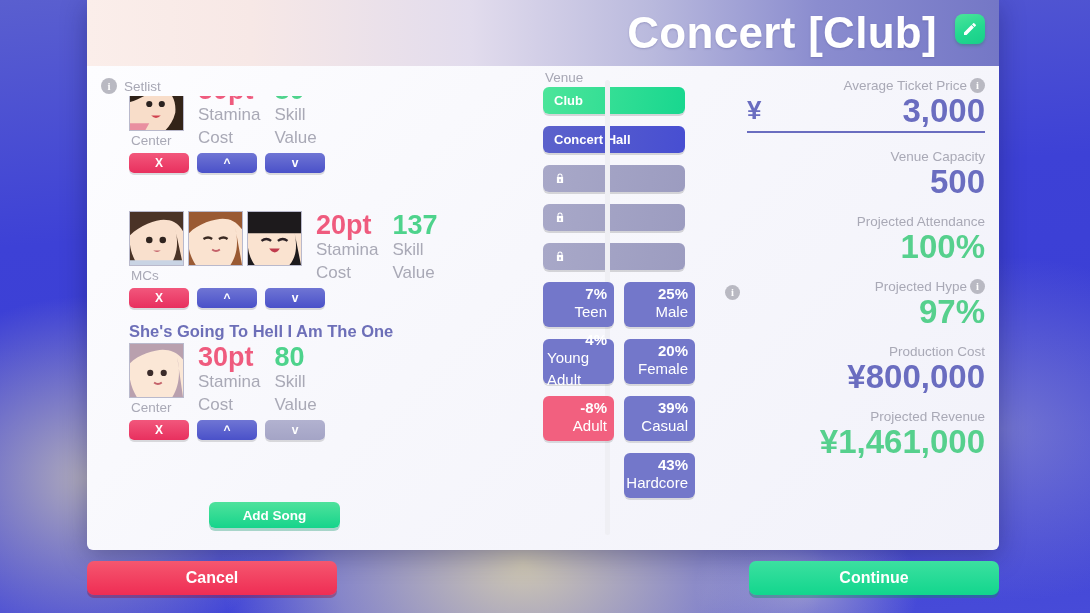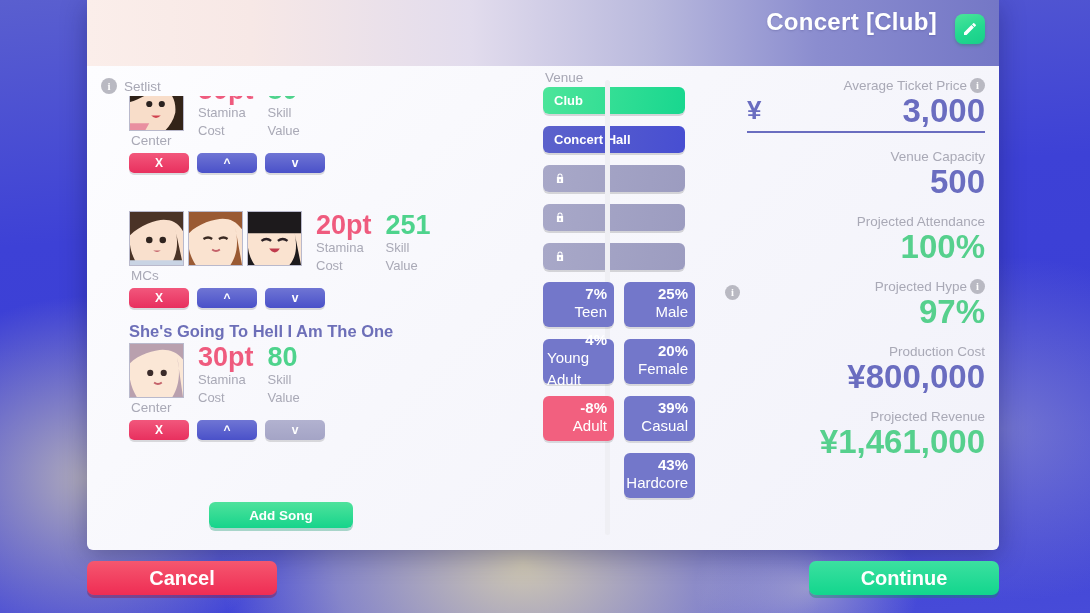--- a/index.html
+++ b/index.html
@@ -19,21 +19,21 @@
   }
   .bg:after{ content:""; position:absolute; inset:0;
     background:radial-gradient(ellipse 160px 120px at 74% 96%, rgba(225,220,200,.5),rgba(0,0,0,0) 70%);}
 
   
   .modal{ position:absolute; left:87px; top:0; width:912px; height:550px;
           border-radius:0 0 6px 6px; overflow:hidden;
           box-shadow:0 6px 26px rgba(20,20,70,.35); }
   .titlebar{ height:66px; position:relative;
     background:linear-gradient(90deg,#fbeeea 0%,#f7e8e6 18%,#e2dced 42%,#b9b9dd 62%,#8b8dcf 80%,#7477c6 100%); }
-  .title{ position:absolute; right:62px; top:8px; font-size:24px; font-weight:700;
+  .title{ position:absolute; right:62px; top:8px; font-size:44px; font-weight:700;
           color:#ffffff; letter-spacing:.3px; text-shadow:0 1px 2px rgba(80,80,140,.35); }
   .edit-btn{ position:absolute; right:14px; top:14px; width:30px; height:30px; border-radius:8px;
       background:linear-gradient(160deg,#4ce59a 0%,#23d890 55%,#17cf88 100%);
       box-shadow:0 2px 3px rgba(30,120,90,.35);
       display:flex; align-items:center; justify-content:center; cursor:pointer;}
   .edit-btn svg{ width:16px; height:16px; }
 
   .body{ height:484px; background:linear-gradient(135deg,#fdfdff 0%,#f7f7fc 45%,#f2f2fa 100%);
          position:relative; display:flex; }
 
@@ -51,34 +51,34 @@
   .song-title{ font-size:16.5px; font-weight:700; color:#6d6fb8; margin:6px 0 2px 6px; }
   .song-row{ display:flex; align-items:flex-start; gap:0; }
   .portraits{ display:flex; gap:4px; margin-left:6px; }
   .pf{ width:55px; height:55px; border:1px solid #b9b9cc; background:#fbe9dc; position:relative; overflow:hidden;}
   .pf .hair{position:absolute; inset:0;}
   .role{ font-size:13.5px; color:#a9a9b6; margin:2px 0 3px 8px; }
   .stat{ margin-left:14px; }
   .stat .num{ font-size:27px; font-weight:700; line-height:1.05; }
   .stat .num.pink{ color:#ef5b7e; }
   .stat .num.green{ color:#4ed38c; }
-  .stat .lbl{ font-size:13px; color:#a9a9b6; line-height:1.35; }
+  .stat .lbl{ font-size:17px; color:#a9a9b6; line-height:1.35; }
   .ctrls{ display:flex; gap:8px; margin:2px 0 0 6px; }
   .cbtn{ width:60px; height:20px; border:none; border-radius:5px; color:#fff;
          font-size:12px; font-weight:700; cursor:pointer; line-height:20px; text-align:center;
          box-shadow:0 2px 0 rgba(0,0,0,.13); }
   .cbtn.del{ background:linear-gradient(180deg,#f2577c,#e8305e); }
   .cbtn.mv{  background:linear-gradient(180deg,#6f75d4,#4a51c9); }
   .cbtn.off{ background:linear-gradient(180deg,#b2b2d0,#a4a4c6); }
 
   .addrow{ position:absolute; left:122px; bottom:22px; display:flex; gap:18px; }
   .addbtn{ border:none; border-radius:6px; color:#ffffff; font-size:13.5px; font-weight:700;
      padding:0 18px; height:26px; cursor:pointer;
      background:linear-gradient(180deg,#4fe29c,#16d48b); box-shadow:0 3px 0 rgba(20,150,110,.35); }
-  .addbtn.w1{ width:144px; } .addbtn.w2{ width:140px; }
+  .addbtn.w1{ width:131px; } .addbtn.w2{ width:140px; }
 
   
   .sbtrack{ position:absolute; left:518px; top:14px; width:5px; height:455px;
             background:#efeff4; border-radius:3px; }
 
   
   .mid{ width:230px; padding:4px 0 0 26px; }
   .mid .sect-label{ margin-left:2px; }
   .venue{ width:142px; height:27px; border-radius:6px; margin-bottom:12px;
           display:flex; align-items:center; padding-left:11px; color:#fff;
@@ -106,22 +106,22 @@
              align-items:center; gap:3px; }
   .stat-val{ font-size:33px; font-weight:700; color:#6a6dc0; line-height:1.12; }
   .stat-val.green{ color:#56d08d; }
   .ticket{ border-bottom:2.5px solid #6a6dc0; padding-bottom:1px; margin-bottom:16px;
            display:flex; justify-content:space-between; align-items:flex-end; }
   .yen{ font-size:26px; font-weight:700; color:#6a6dc0; padding-bottom:4px; }
   .blk{ margin-bottom:13px;text-align:right; }
 
   
   .footer{ position:absolute; left:0; right:0; bottom:0; height:63px; }
-  .fbtn{ position:absolute; top:11px; height:34px; width:190px; border:none; border-radius:7px;
-         color:#fff; font-size:20px; font-weight:700; cursor:pointer; }
+  .fbtn{ position:absolute; top:11px; height:34px; width:250px; border:none; border-radius:7px;
+         color:#fff; font-size:16px; font-weight:700; cursor:pointer; }
   .cancel{ left:87px; background:linear-gradient(180deg,#f5576f,#ef2d54); box-shadow:0 3px 0 rgba(150,20,50,.4); }
   .continue{ right:91px; background:linear-gradient(180deg,#3ce0a0,#12d68d); box-shadow:0 3px 0 rgba(15,140,100,.4); }
 </style>
 </head>
 <body>
 
 <div class="bg"></div>
 
 <div class="modal">
 
@@ -218,21 +218,21 @@
                   </div>
                 </div>
                 <div class="role">MCs</div>
               </div>
               <div class="stat">
                 <div class="num pink">20pt</div>
                 <div class="lbl">Stamina</div>
                 <div class="lbl">Cost</div>
               </div>
               <div class="stat">
-                <div class="num green">251</div>
+                <div class="num green">137</div>
                 <div class="lbl">Skill</div>
                 <div class="lbl">Value</div>
               </div>
             </div>
             <div class="ctrls">
               <button class="cbtn del">X</button>
               <button class="cbtn mv">^</button>
               <button class="cbtn mv">v</button>
             </div>
           </div>

